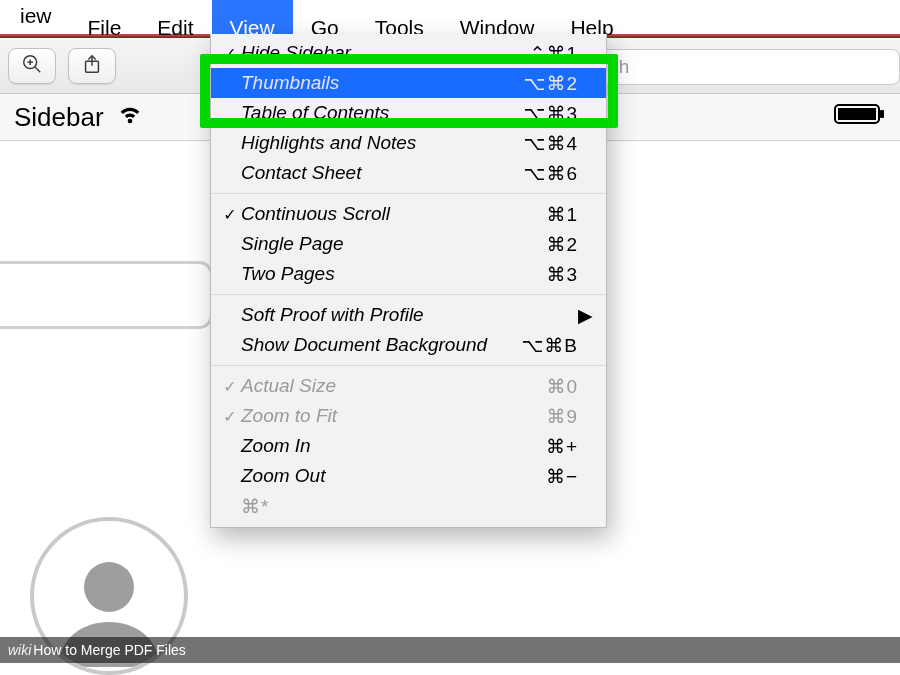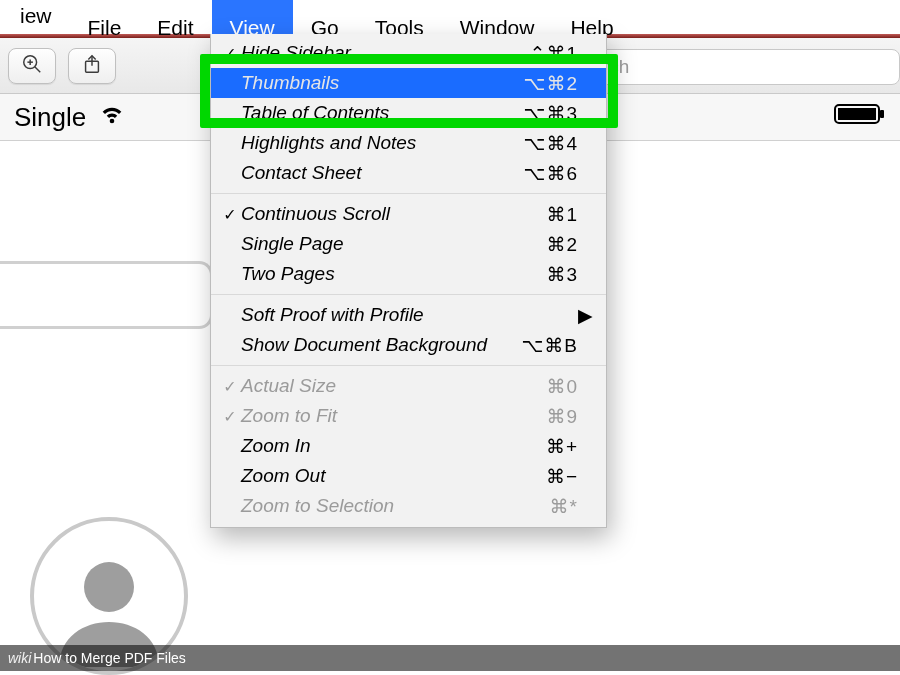--- a/index.html
+++ b/index.html
@@ -46,21 +46,21 @@
   .dropdown .chk{width:22px;text-align:center;font-size:16px;}
   .dropdown .lbl{flex:1;font-style:italic;}
   .dropdown .sc{font-family:-apple-system,"Helvetica Neue",sans-serif;letter-spacing:1px;}
   .dropdown .sub{width:14px;text-align:right;}
   .dropdown .row.selected{background:var(--menu-sel);color:#e5e5e5;}
   .dropdown .row.disabled{color:var(--text-disabled);}
   .dropdown hr{border:none;border-top:1px solid var(--menu-sep);margin:5px 0;}
   
   .green-box{position:absolute;border:10px solid var(--highlight-green);z-index:60;pointer-events:none;left:200px;top:54px;width:398px;height:54px;border-radius:2px;}
   
-  .caption{position:absolute;left:0;bottom:4px;width:900px;height:26px;background:rgba(0,0,0,.55);color:#fff;font-size:14px;display:flex;align-items:center;padding:0 8px;box-sizing:border-box;z-index:100;}
+  .caption{position:absolute;left:0;bottom:12px;width:900px;height:26px;background:rgba(0,0,0,.55);color:#fff;font-size:14px;display:flex;align-items:center;padding:0 8px;box-sizing:border-box;z-index:100;}
   .caption .wk{font-style:italic;opacity:.9;margin-right:2px;}
 </style>
 </head>
 <body>
 
 <div class="menubar">
   <div class="app">iew</div>
   <div class="item">File</div>
   <div class="item">Edit</div>
   <div class="item active">View</div>
@@ -91,21 +91,21 @@
         </svg>
     </span>
   </div>
   <div class="search">
     <span>Search</span>
   </div>
 </div>
 
 <div class="status">
   <div class="left">
-    <span>Single</span>
+    <span>Sidebar</span>
     <span class="wifi">
       <svg viewBox="0 0 24 24">
           <path d="M12 20a2 2 0 100-4 2 2 0 000 4zM4 10c4.4-4.4 11.6-4.4 16 0l-2 2c-3.3-3.3-8.7-3.3-12 0l-2-2zm3.5 3.5c2.5-2.5 6.5-2.5 9 0l-2 2c-1.4-1.4-3.6-1.4-5 0l-2-2z"></path>
         </svg>
     </span>
   </div>
   <span class="batt">
     <svg viewBox="0 0 52 24">
         <rect x="1" y="3" width="44" height="18" rx="4" fill="none" stroke="#000" stroke-width="2"></rect>
         <rect x="4" y="6" width="38" height="12" fill="#000"></rect>
@@ -209,21 +209,20 @@
       <span class="sub"></span>
     </div>
     <div class="row">
       <span class="chk"></span>
       <span class="lbl">Zoom Out</span>
       <span class="sc">⌘−</span>
       <span class="sub"></span>
     </div>
     <div class="row disabled">
       <span class="chk"></span>
-      <span class="lbl">Zoom to Selection</span>
       <span class="sc">⌘*</span>
       <span class="sub"></span>
     </div>
   </div>
 
 <div class="green-box"></div>
 
 <div class="caption">
   <span class="wk">wiki</span>
   <span>How to Merge PDF Files</span>

